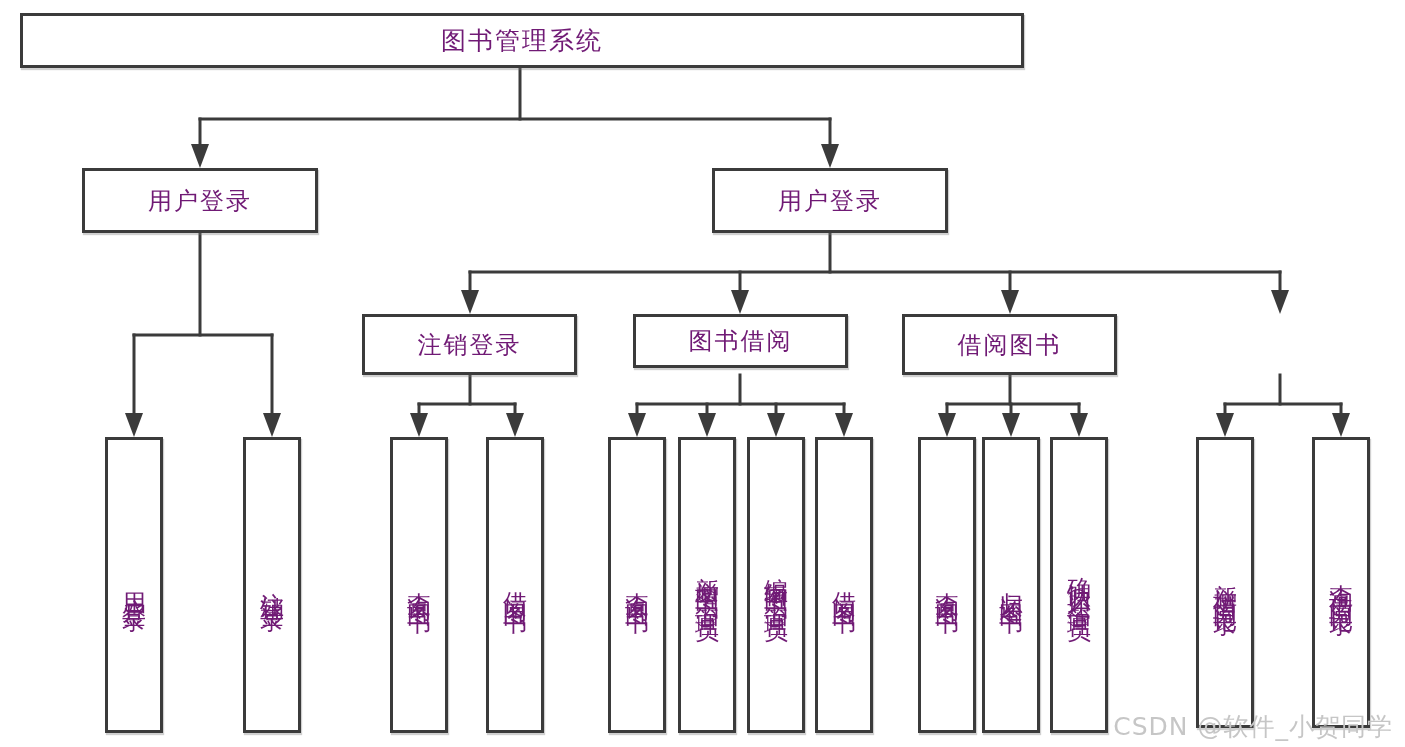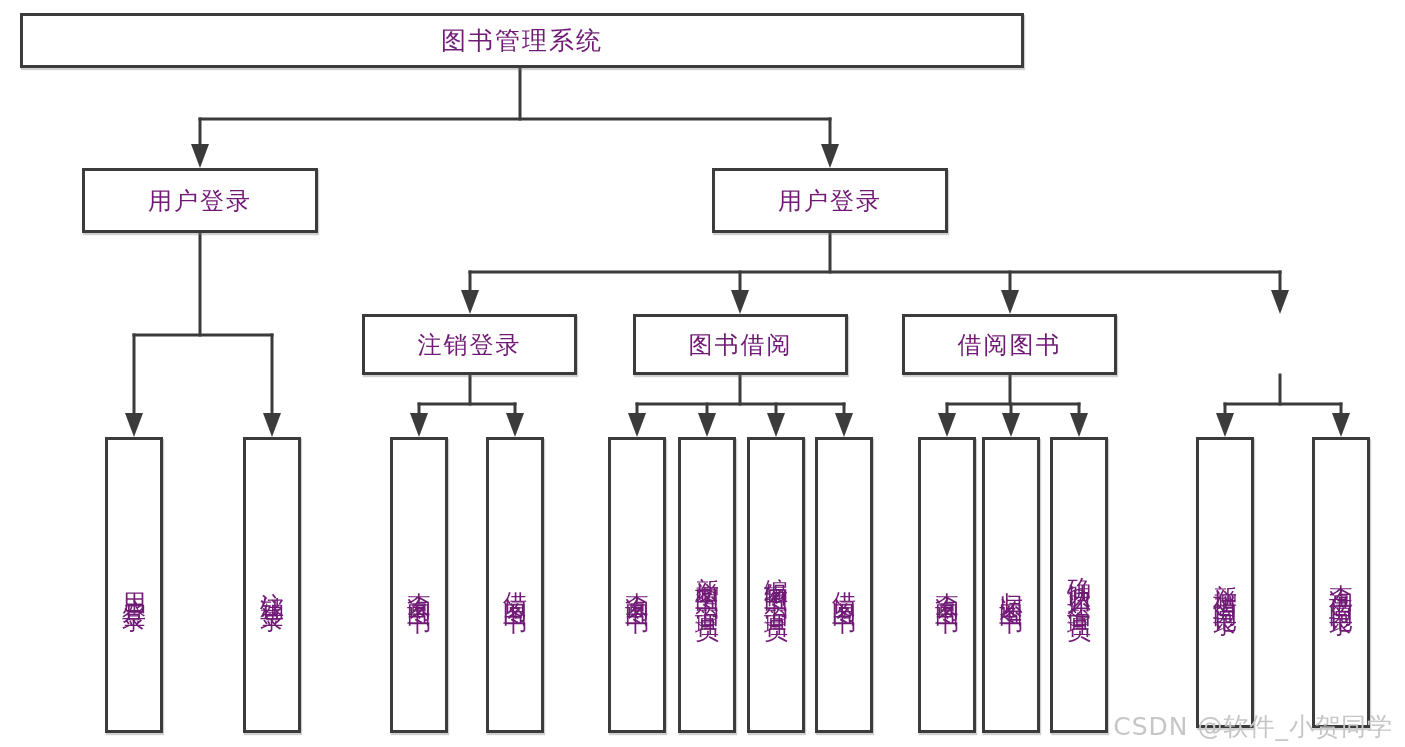--- a/index.html
+++ b/index.html
@@ -121,21 +121,21 @@
   <div class="node" style="left:82px; top:168px; width:236px; height:65px;">
     <span>用户登录</span>
   </div>
   <div class="node" style="left:712px; top:168px; width:236px; height:65px;">
     <span>用户登录</span>
   </div>
 
   <div class="node" style="left:362px; top:314px; width:215px; height:61px;">
     <span>注销登录</span>
   </div>
-  <div class="node" style="left:633px; top:314px; width:215px; height:61px;">
+  <div class="node" style="left:633px; top:314px; width:215px; height:54px;">
     <span>图书借阅</span>
   </div>
   <div class="node" style="left:902px; top:314px; width:215px; height:61px;">
     <span>借阅图书</span>
   </div>
 
   <div class="node leaf" style="left:105px; top:437px; width:58px; height:296px;">
     <span>用户登录</span>
   </div>
   <div class="node leaf" style="left:243px; top:437px; width:58px; height:296px;">

